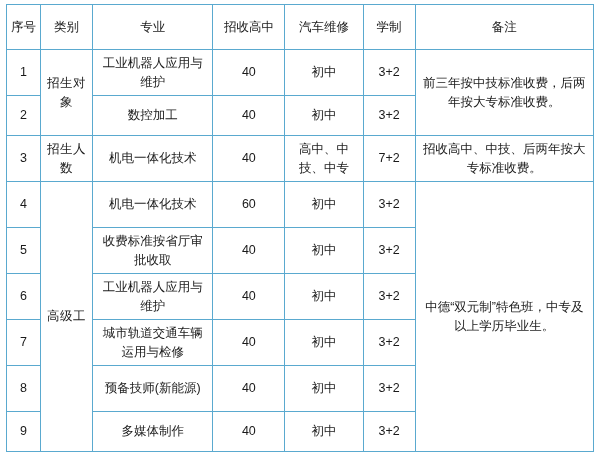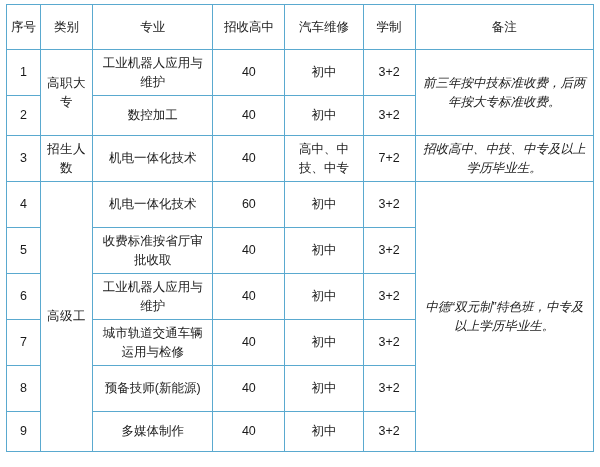--- a/index.html
+++ b/index.html
@@ -47,21 +47,20 @@
 
   thead td {
     font-size: 12.5px;
     height: 38px;
   }
   .cell-note {
     text-align: left;
     padding-left: 8px;
     padding-right: 8px;
     line-height: 1.6;
-    font-style: italic;
   }
   .cell-cat {
     letter-spacing: 0.5px;
   }
   .cell-major {
     line-height: 1.6;
   }
   .r-tall  { height: 40px; }
   .r-tall2 { height: 46px; }
 </style>
@@ -86,42 +85,42 @@
         <td>专业</td>
         <td>招收高中</td>
         <td>汽车维修</td>
         <td>学制</td>
         <td>备注</td>
       </tr>
     </thead>
     <tbody>
       <tr class="r-tall2">
         <td>1</td>
-        <td class="cell-cat" rowspan="2">高职大专</td>
+        <td class="cell-cat" rowspan="2">招生对象</td>
         <td class="cell-major">工业机器人应用与维护</td>
         <td>40</td>
         <td>初中</td>
         <td>3+2</td>
         <td class="cell-note" rowspan="2">前三年按中技标准收费，后两年按大专标准收费。</td>
       </tr>
       <tr class="r-tall">
         <td>2</td>
         <td class="cell-major">数控加工</td>
         <td>40</td>
         <td>初中</td>
         <td>3+2</td>
       </tr>
       <tr class="r-tall2">
         <td>3</td>
         <td class="cell-cat">招生人数</td>
         <td class="cell-major">机电一体化技术</td>
         <td>40</td>
         <td>高中、中技、中专</td>
         <td>7+2</td>
-        <td class="cell-note">招收高中、中技、中专及以上学历毕业生。</td>
+        <td class="cell-note">招收高中、中技、后两年按大专标准收费。</td>
       </tr>
       <tr class="r-tall2">
         <td>4</td>
         <td class="cell-cat" rowspan="6">高级工</td>
         <td class="cell-major">机电一体化技术</td>
         <td>60</td>
         <td>初中</td>
         <td>3+2</td>
         <td class="cell-note" rowspan="6">中德“双元制”特色班，中专及以上学历毕业生。</td>
       </tr>

